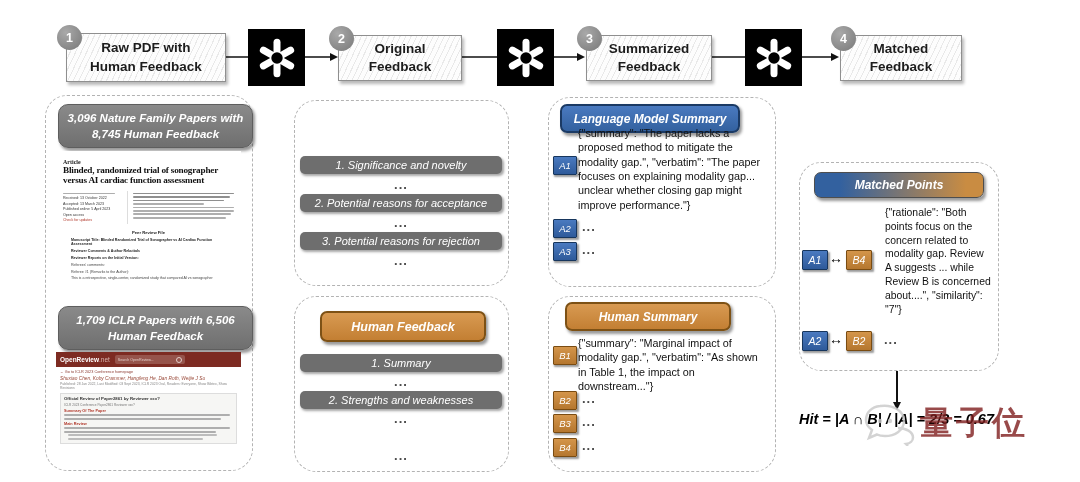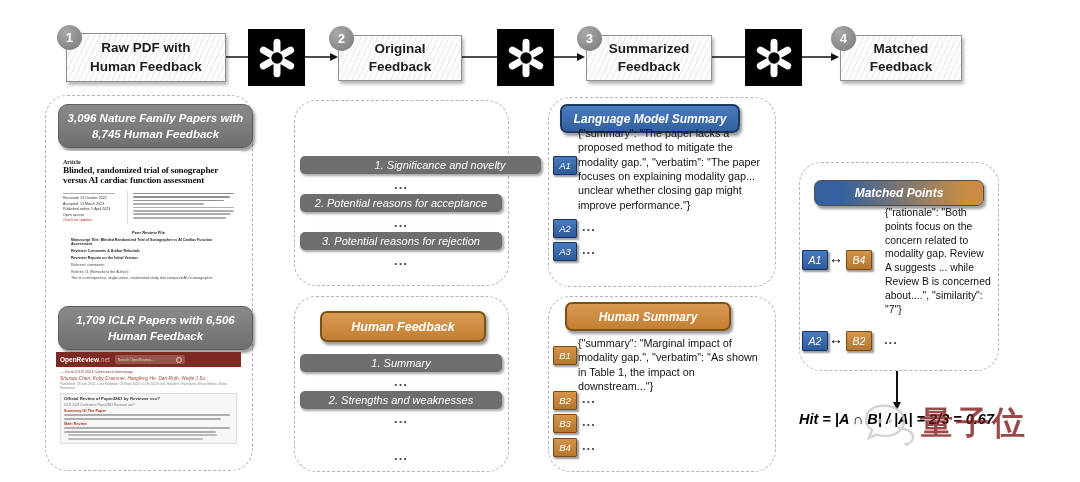--- a/index.html
+++ b/index.html
@@ -22,21 +22,21 @@
   .vline{position:absolute;width:0;border-left:2px solid #111;}
 
   
   .dashed{position:absolute;border:1.5px dashed #b3b3b3;border-radius:22px;background:#fff;}
 
   
   .pill{position:absolute;display:flex;align-items:center;justify-content:center;border-radius:7px;
     color:#fff;font-weight:bold;font-style:italic;box-shadow:2px 2.5px 3px rgba(0,0,0,.4);text-align:center;}
   .pill.blue{background:linear-gradient(#4a7ac0,#33619f);border:2px solid #1b3a64;}
   .pill.orange{background:linear-gradient(#d89a52,#c37f33);border:2px solid #7d5115;}
-  .pill.gradient{background:linear-gradient(90deg,#33619f 15%,#c98c42 90%);border:1.5px solid #4e4e4e;margin-top:8px;}
+  .pill.gradient{background:linear-gradient(90deg,#33619f 15%,#c98c42 90%);border:1.5px solid #4e4e4e;}
   .pill.gray{background:linear-gradient(#8a8a8a,#6f6f6f);border:1px solid #5e5e5e;border-radius:10px;
     font-size:11.5px;line-height:1.4;padding:0 6px;}
   .gbar{position:absolute;display:flex;align-items:center;justify-content:center;background:#6e6e6e;
     border-radius:5px;color:#fff;font-style:italic;font-size:11px;box-shadow:1.5px 2px 2.5px rgba(0,0,0,.35);}
   .dots{position:absolute;text-align:center;font-weight:bold;font-size:13px;color:#4a4a4a;letter-spacing:1px;}
   .badge{position:absolute;display:flex;align-items:center;justify-content:center;border-radius:1px;
     color:#fff;font-weight:normal;font-style:italic;font-size:9.5px;box-shadow:1.5px 2px 2px rgba(0,0,0,.4);}
   .badge.a{background:linear-gradient(#4a7ac0,#2e5a9a);border:1.5px solid #17365d;}
   .badge.b{background:linear-gradient(#d4954a,#b5772f);border:1.5px solid #7a4c12;}
   .jsontext{position:absolute;font-size:10.8px;line-height:1.33;color:#111;}
@@ -224,21 +224,21 @@
       <div class="num-bars">
         <div class="bar" style="width:88%;"></div>
         <div class="bar" style="width:80%;"></div>
 
       </div>
     </div>
   </div>
 
   <div class="dashed" style="left:294px;top:100px;width:213px;height:184px;"></div>
 
-  <div class="gbar" style="left:300px;top:156px;width:202px;height:18px;padding-left:39px;">1. Significance and novelty</div>
+  <div class="gbar" style="left:300px;top:156px;width:202px;height:18px;">1. Significance and novelty</div>
   <div class="dots" style="left:300px;top:177px;width:202px;">...</div>
   <div class="gbar" style="left:300px;top:194px;width:202px;height:18px;">2. Potential reasons for acceptance</div>
   <div class="dots" style="left:300px;top:215px;width:202px;">...</div>
   <div class="gbar" style="left:300px;top:232px;width:202px;height:18px;">3. Potential reasons for rejection</div>
   <div class="dots" style="left:300px;top:253px;width:202px;">...</div>
 
   <div class="dashed" style="left:294px;top:296px;width:213px;height:174px;"></div>
 
   <div class="pill orange" style="left:320px;top:311px;width:162px;height:27px;font-size:12.5px;">Human Feedback</div>
   <div class="gbar" style="left:300px;top:354px;width:202px;height:18px;">1. Summary</div>

